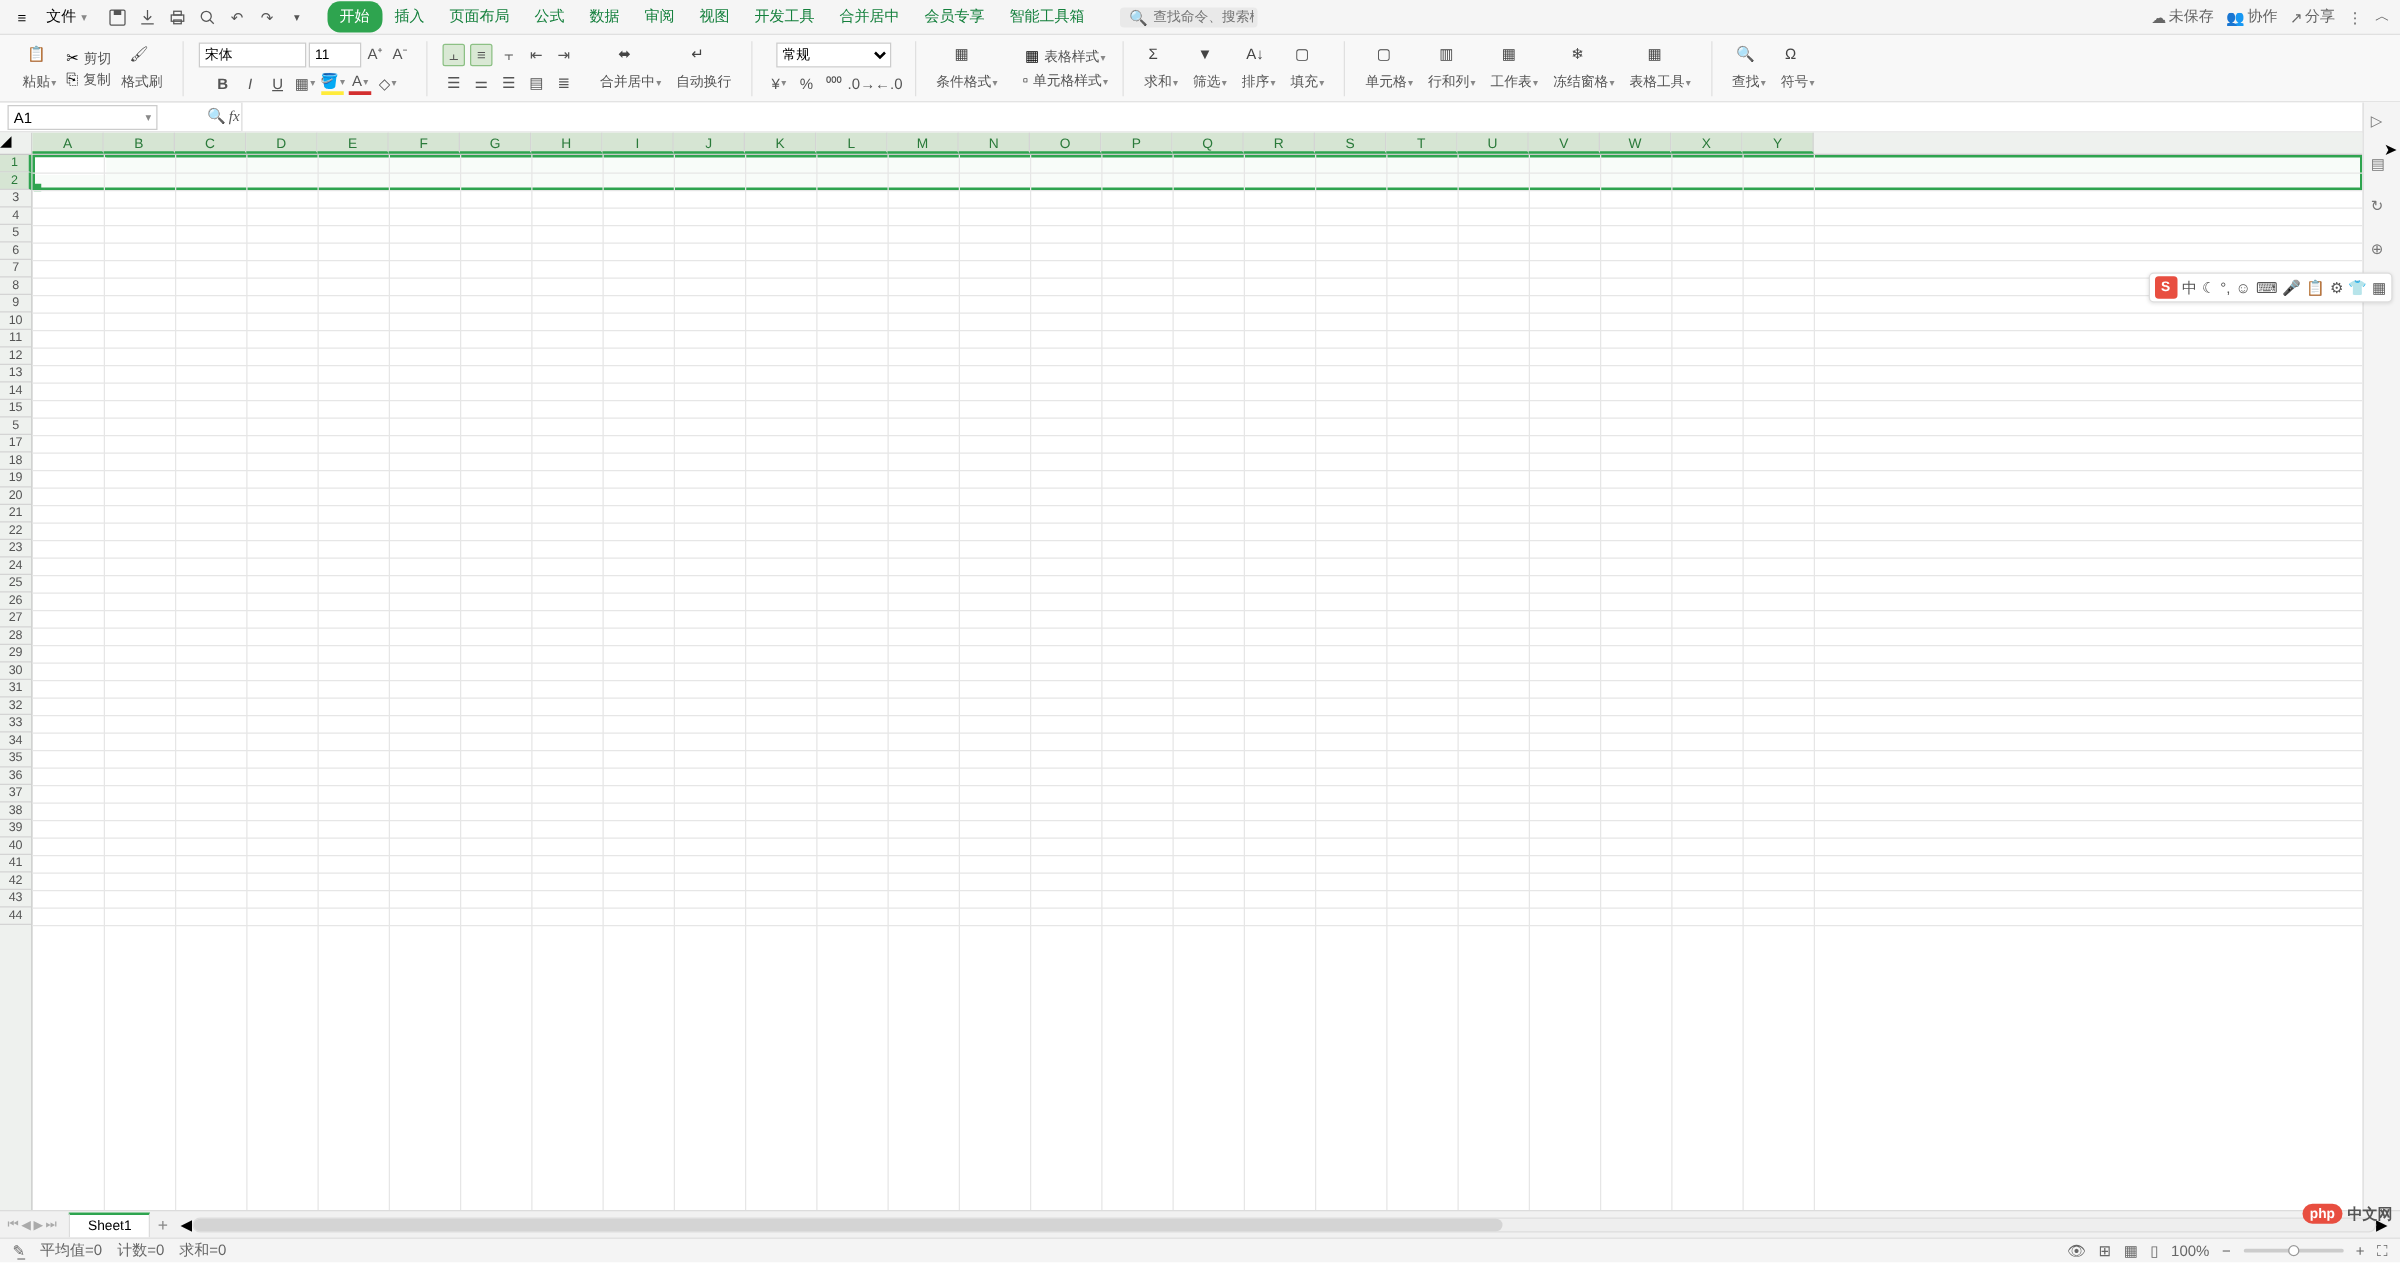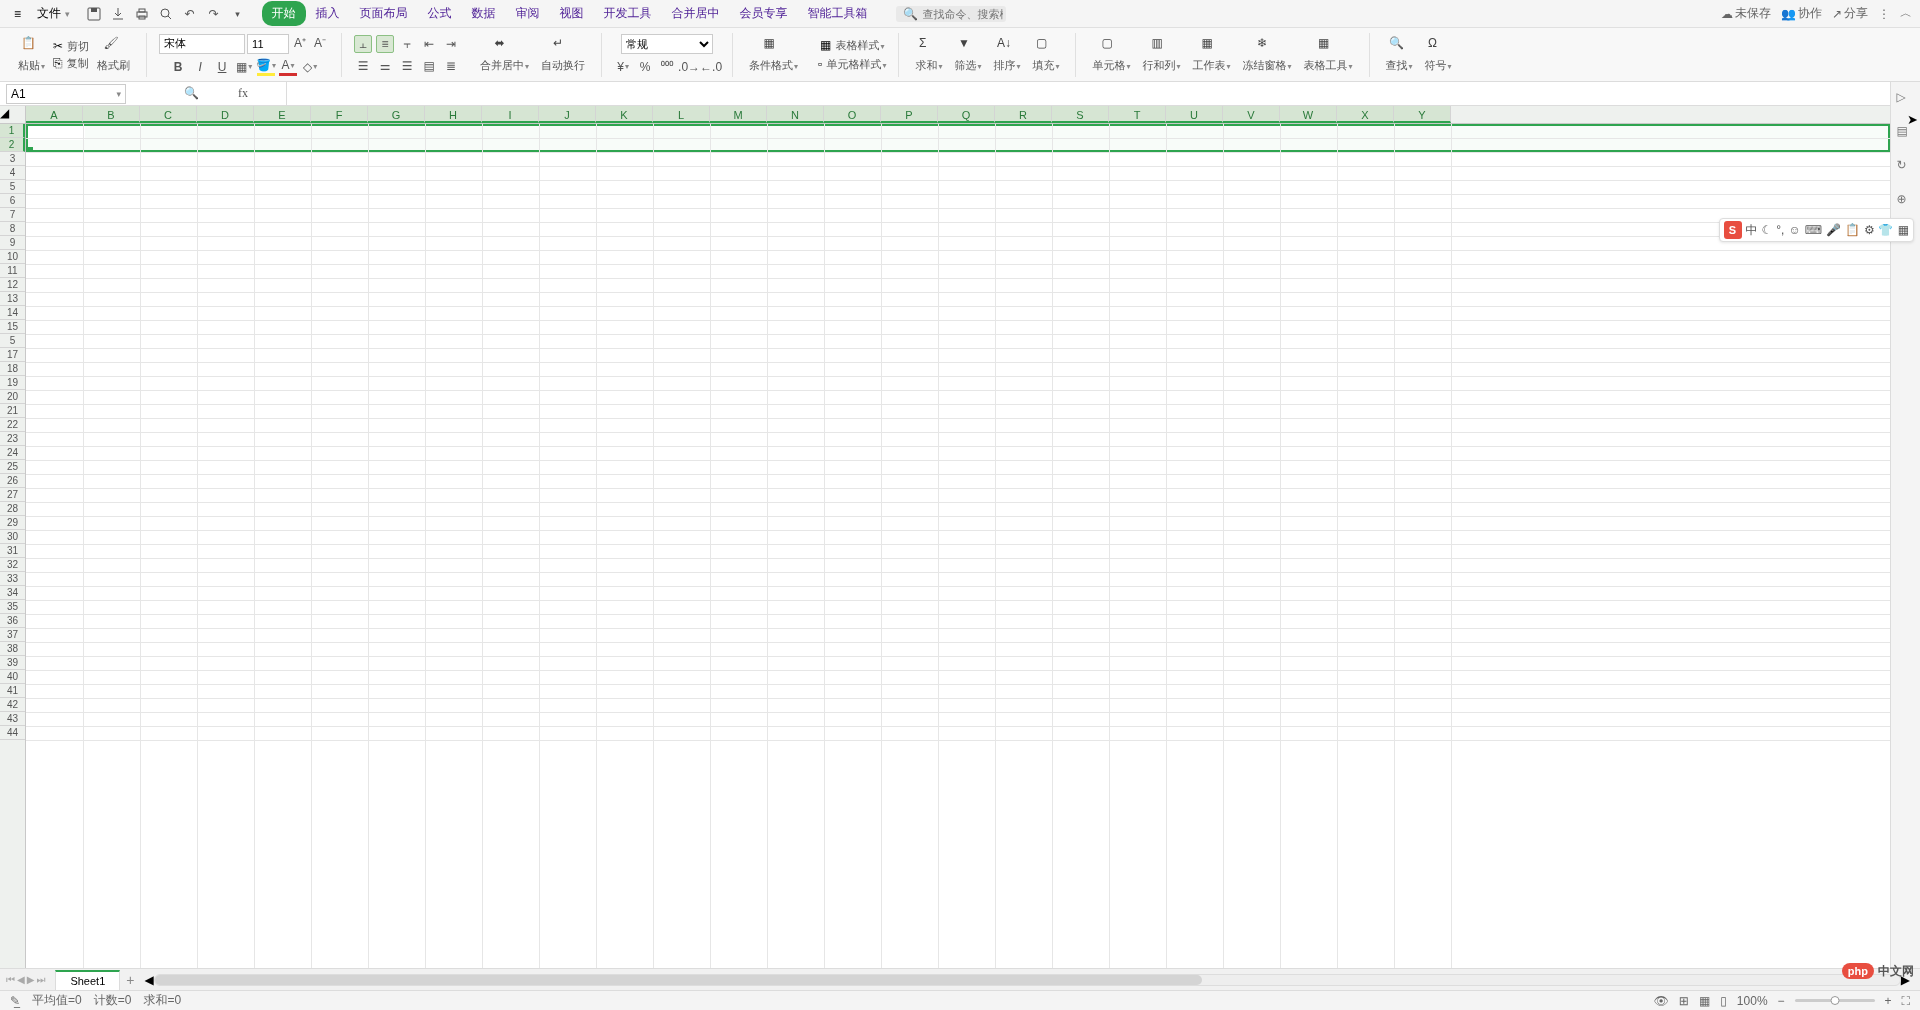--- a/index.html
+++ b/index.html
@@ -4,21 +4,21 @@
 <style>
 * { margin: 0; padding: 0; box-sizing: border-box; font-family: "Microsoft YaHei", sans-serif; font-size: 12px; }
 body { background: #fff; overflow: hidden; width: 1920px; height: 1010px; position: relative; }
 
 
 .menubar { height: 28px; background: #f5f5f5; border-bottom: 1px solid #e0e0e0; display: flex; align-items: center; padding: 0 8px; gap: 4px; }
 .menubar .file-btn { display: flex; align-items: center; gap: 4px; padding: 2px 6px; cursor: pointer; }
 .menubar .qat { display: flex; gap: 8px; margin-left: 6px; }
 .menubar .qat-ico { width:16px; height:16px; color:#555; cursor:pointer; display:flex; align-items:center; justify-content:center; }
 .menubar .tabs { display: flex; gap: 0; margin-left: 12px; }
-.menubar .tab { padding: 4px 10px; cursor: pointer; color:#4c1d95; border-radius:10px; }
+.menubar .tab { padding: 4px 10px; cursor: pointer; color:#15803d; border-radius:10px; }
 .menubar .tab.active { background:#2ea44f; color:#fff; }
 .menubar .search { margin-left: 14px; display:flex; align-items:center; gap:4px; background:#e9e9e9; border-radius:3px; padding:1px 8px; width:110px; }
 .menubar .search input{ border:none; background:transparent; outline:none; width:80px; font-size:11px;}
 .menubar .right { margin-left:auto; display:flex; gap:10px; align-items:center; color:#666; }
 .menubar .right span{cursor:pointer; display:flex; align-items:center; gap:2px;}
 
 
 .ribbon { height: 54px; background:#f8f8f8; border-bottom:1px solid #dcdcdc; display:flex; align-items:center; padding:0 8px; gap:4px;}
 .rgrp { display:flex; flex-direction:column; align-items:center; justify-content:center; padding:0 6px; height:100%; }
 .rgrp.row {flex-direction:row; gap:4px;}
@@ -31,23 +31,23 @@
 .font-box select,.font-box input{border:1px solid #ccc; height:20px; font-size:11px; padding:0 4px; background:#fff;}
 .font-name{width:86px;}
 .font-size{width:42px;}
 .fmt-btn{width:18px;height:18px; display:flex;align-items:center;justify-content:center; cursor:pointer; color:#555;}
 .fmt-btn.sel{background:#d9e8d4; border:1px solid #8cc084; border-radius:2px;}
 .num-fmt{border:1px solid #ccc;height:20px;width:92px;font-size:11px;background:#fff;}
 .lbl{font-size:11px; color:#555; white-space:nowrap;}
 .dd-arrow::after{content:"▾"; font-size:8px; color:#888; margin-left:1px;}
 
 
-.fx-row{height:24px; border-bottom:1px solid #dcdcdc; display:flex; align-items:center;gap:18px;}
+.fx-row{height:24px; border-bottom:1px solid #dcdcdc; display:flex; align-items:center;}
 .name-box{width:120px; border:1px solid #ccc; margin:1px 6px; height:20px; display:flex; align-items:center; justify-content:space-between; padding:0 4px; font-size:11px;}
-.fx-lbl{font-family:serif; color:#555; margin:0 20px;}
+.fx-lbl{font-style:italic; font-family:serif; color:#555; margin:0 1px;}
 .zoom-ico{width:16px;height:16px;color:#666;margin-left:34px;cursor:pointer;}
 .fx-input{flex:1; border:none; outline:none; border-left:1px solid #dcdcdc; height:100%; padding:0 6px; font-size:11px;}
 
 
 .grid-wrap{position:absolute; top:106px; left:0; right:30px; bottom:36px; overflow:hidden;}
 .corner{position:absolute; left:0; top:0; width:26px; height:18px; background:#eef1ee; border-right:1px solid #c8c8c8; border-bottom:1px solid #c8c8c8;}
 .colhdrs{position:absolute; left:26px; top:0; right:0; height:18px; display:flex; background:#eef1ee; border-bottom:1px solid #c8c8c8;}
 .colhdr{width:57px; border-right:1px solid #d4d4d4; text-align:center; font-size:11px; color:#555; line-height:18px; cursor:pointer;}
 .colhdr.sel{background:#d6e5d3; color:#2a7a3a; border-bottom:2px solid #2ea44f;}
 .rowhdrs{position:absolute; left:0; top:18px; width:26px; bottom:0; background:#eef1ee; border-right:1px solid #c8c8c8;}

